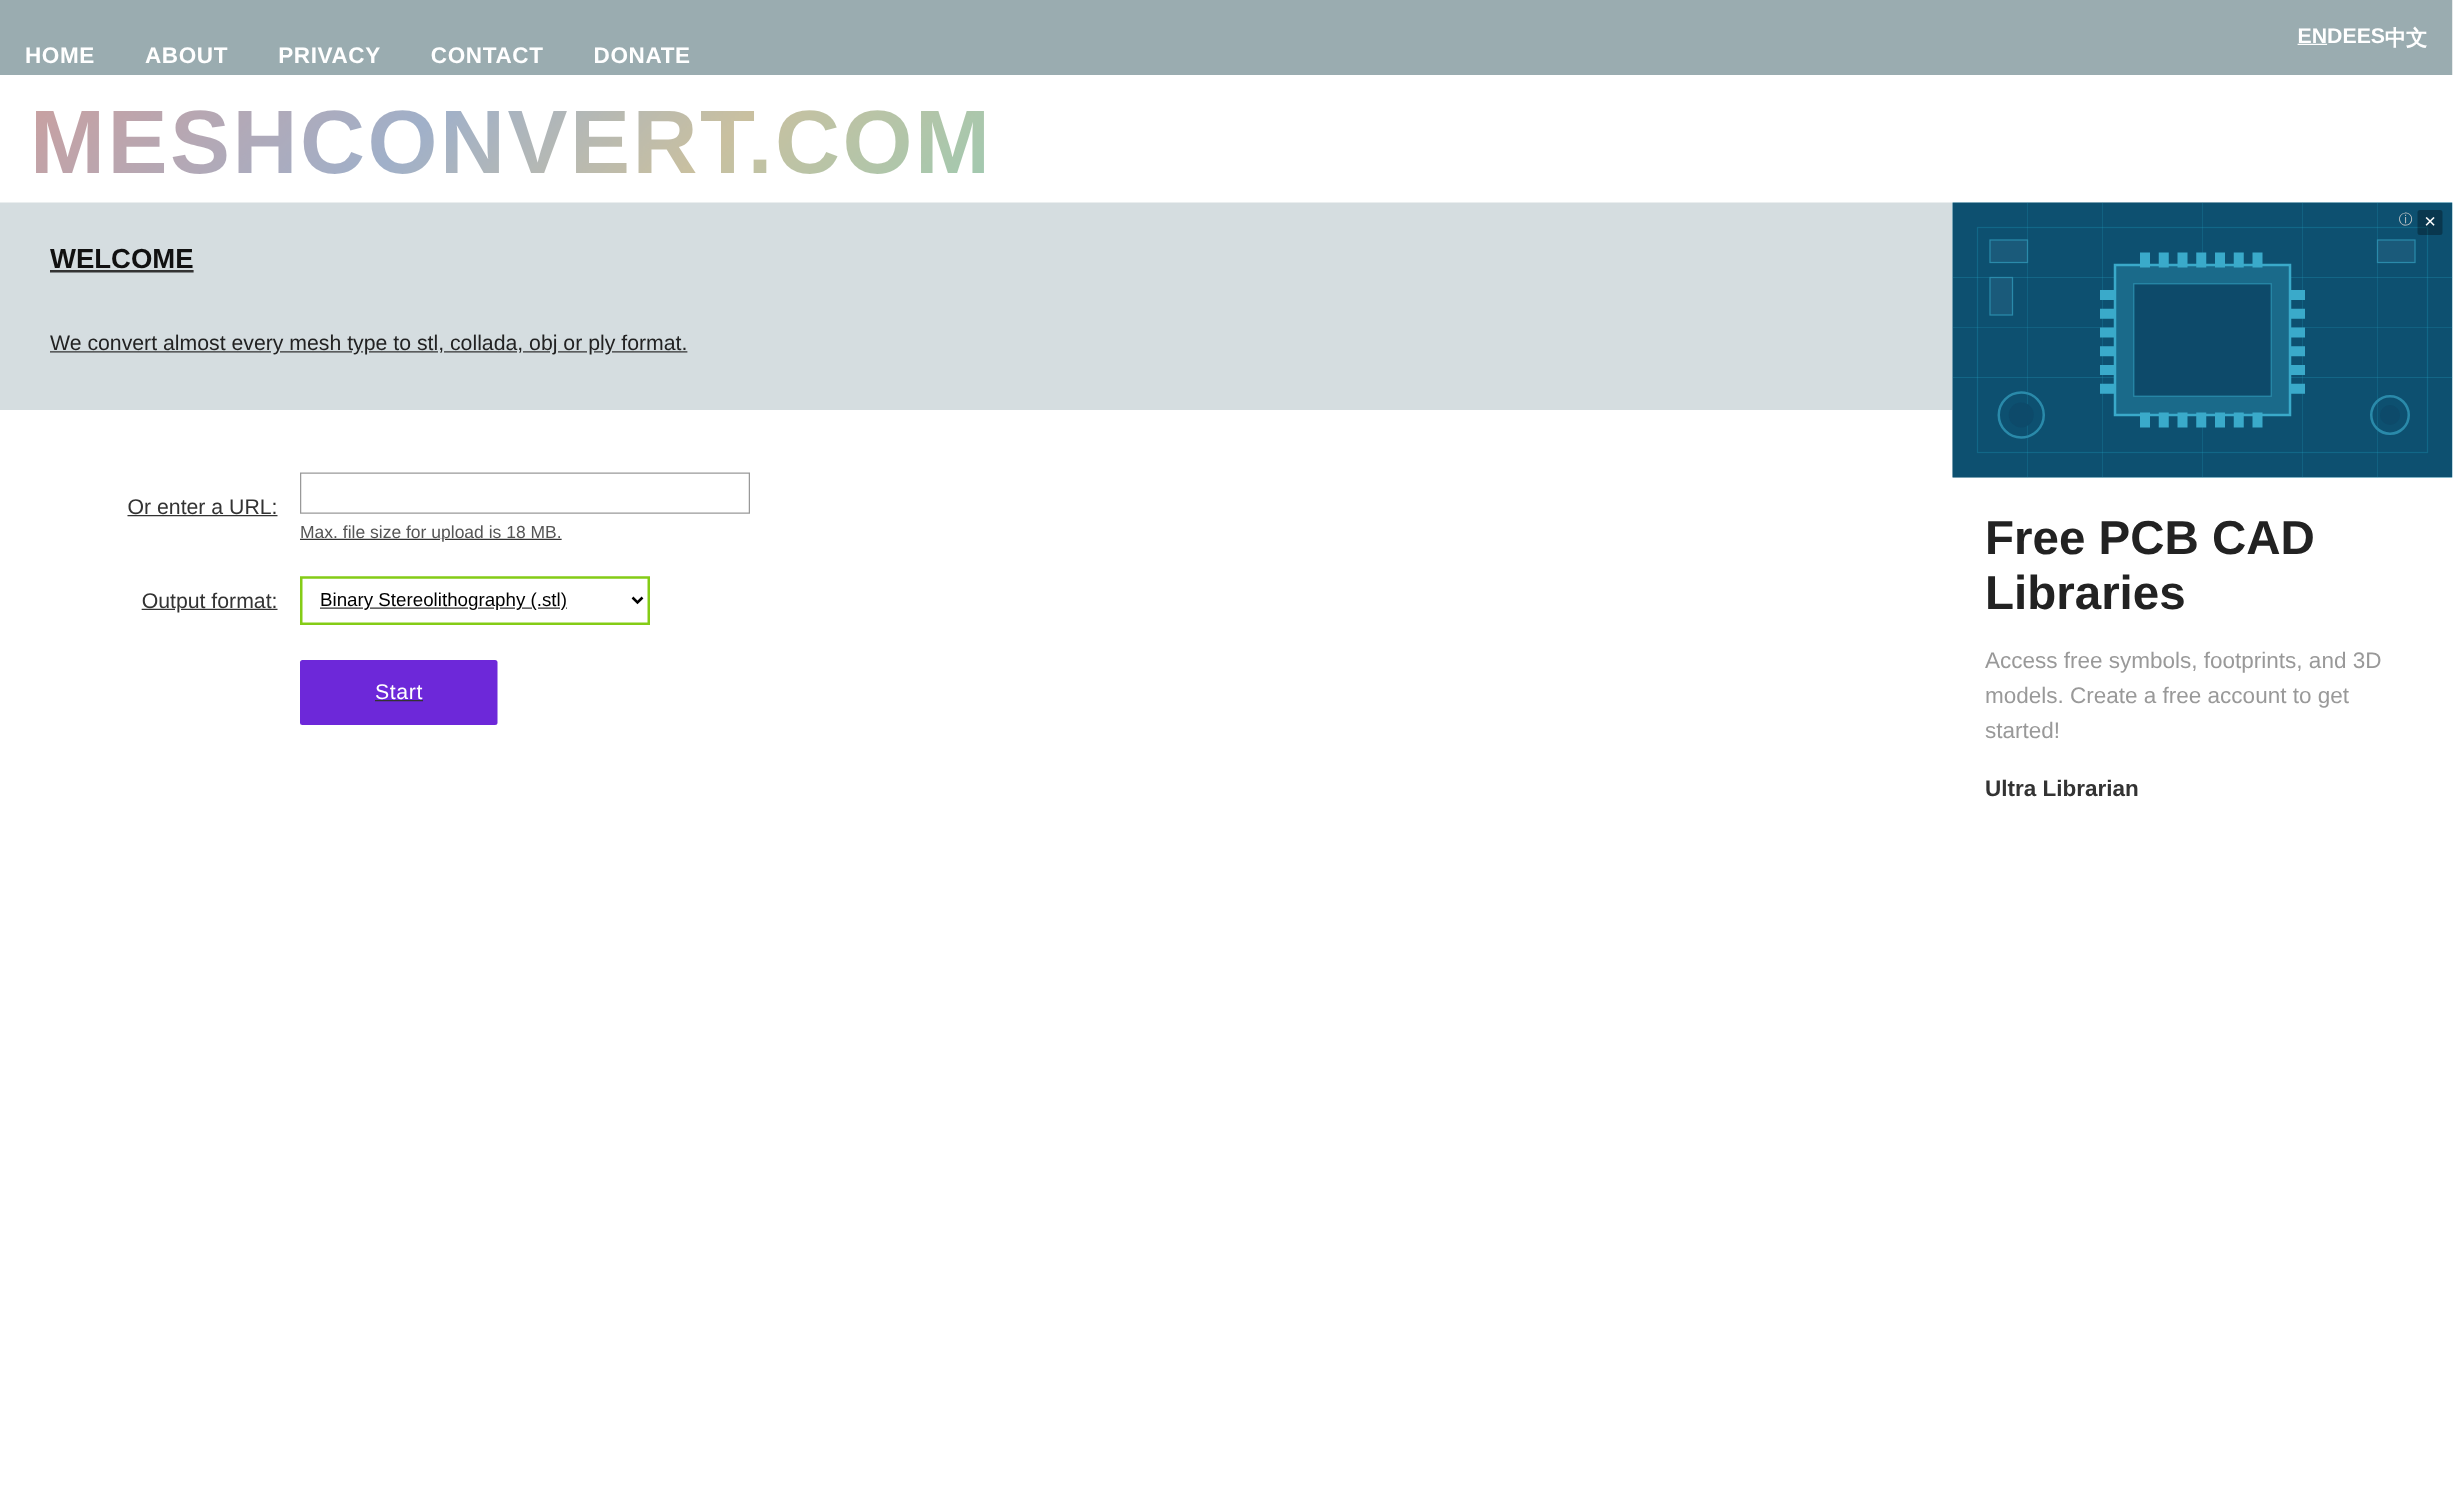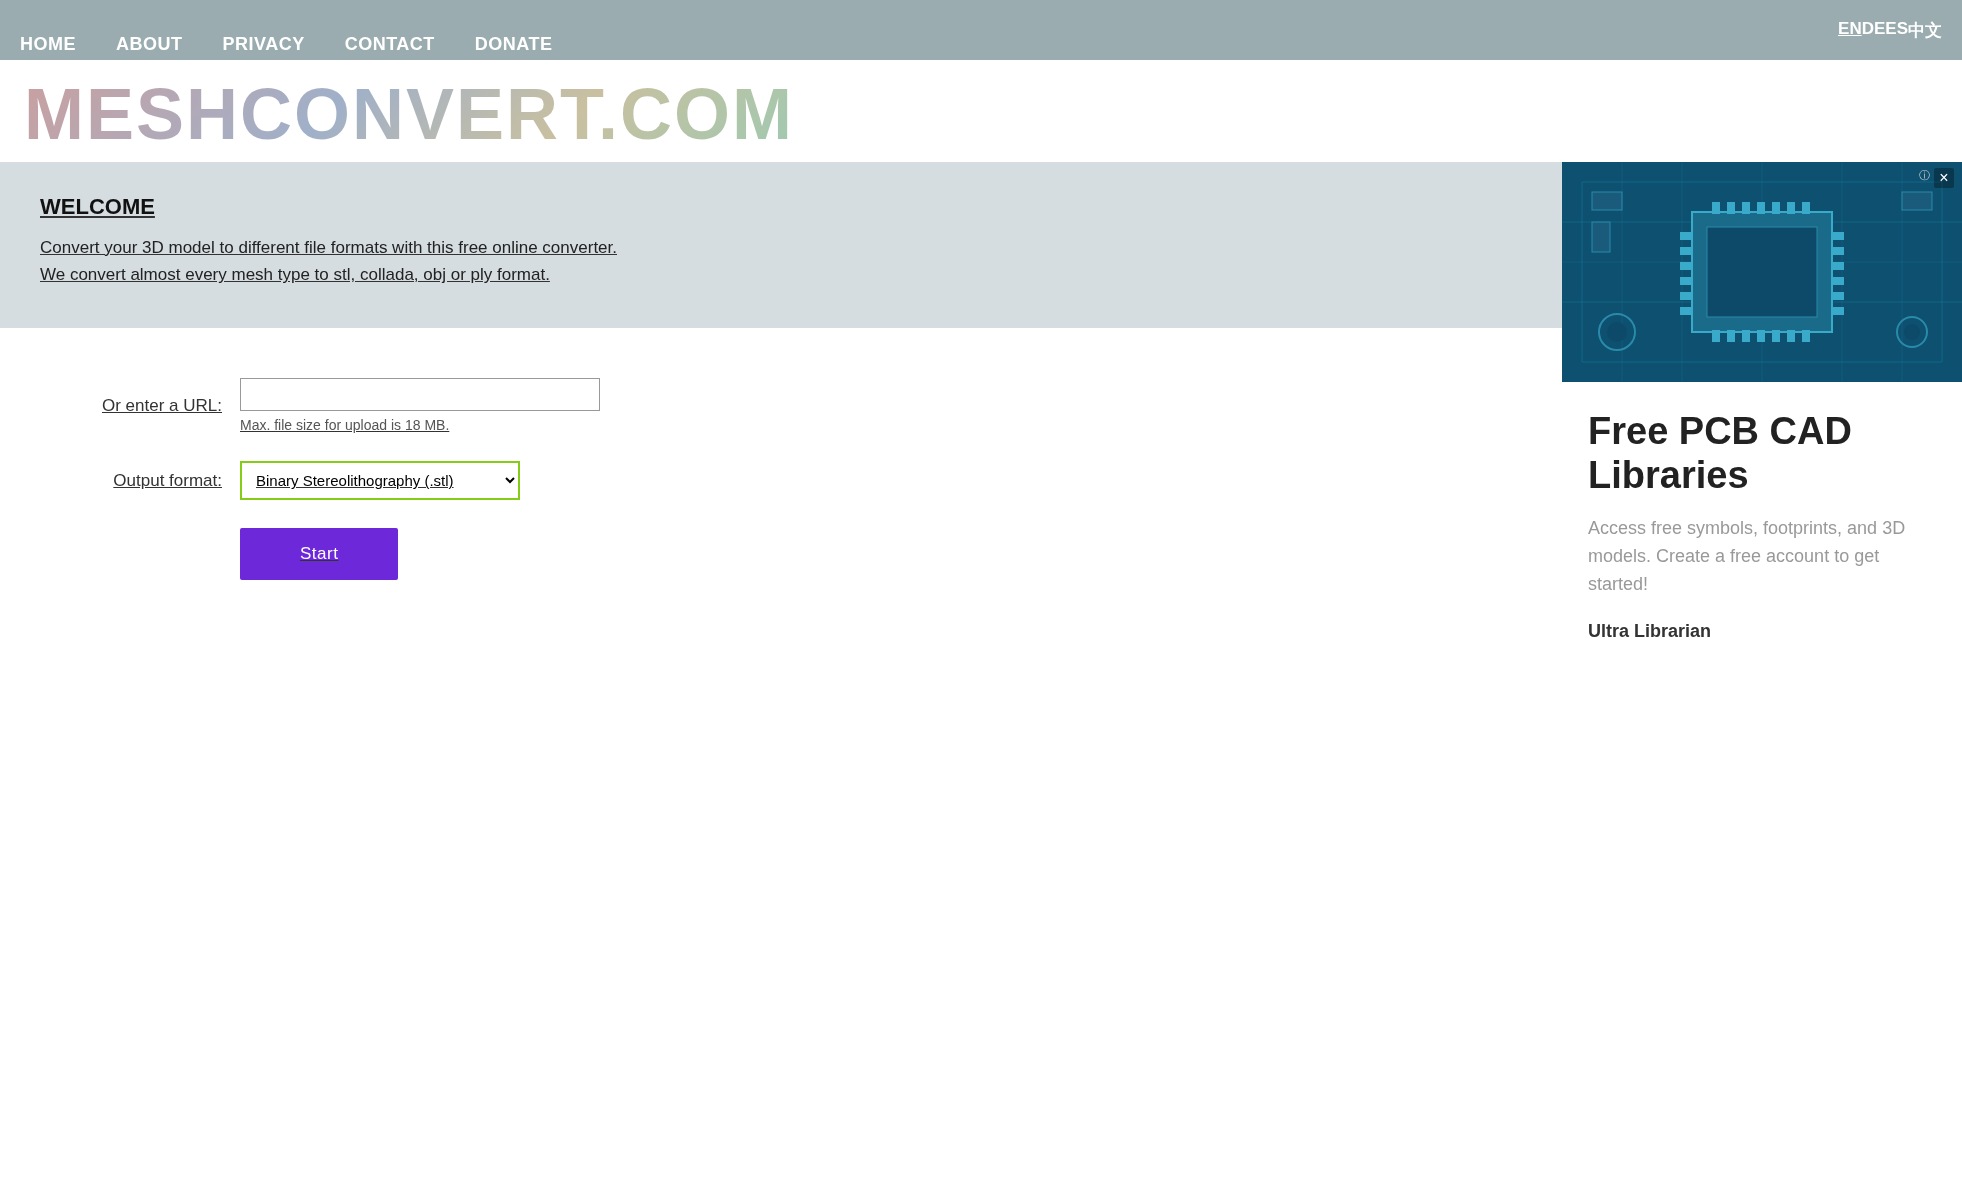--- a/index.html
+++ b/index.html
@@ -254,21 +254,21 @@
 <div class="logo-area">
   <div class="logo-text">MESHCONVERT.COM</div>
 </div>
 
 <div class="main-container">
   <div class="left-content">
 
     <div class="welcome-section">
       <div class="welcome-title">WELCOME</div>
       <div class="welcome-text">
-        <span>Convert your 3D model to different file formats with this free online converter.</span><br>
+        <br>
         <span>We convert almost every mesh type to stl, collada, obj or ply format.</span>
       </div>
     </div>
 
     <div class="form-section">
 
 
       <div class="form-row">
         <div class="form-label">Or enter a URL:</div>
         <div class="form-control-area">

